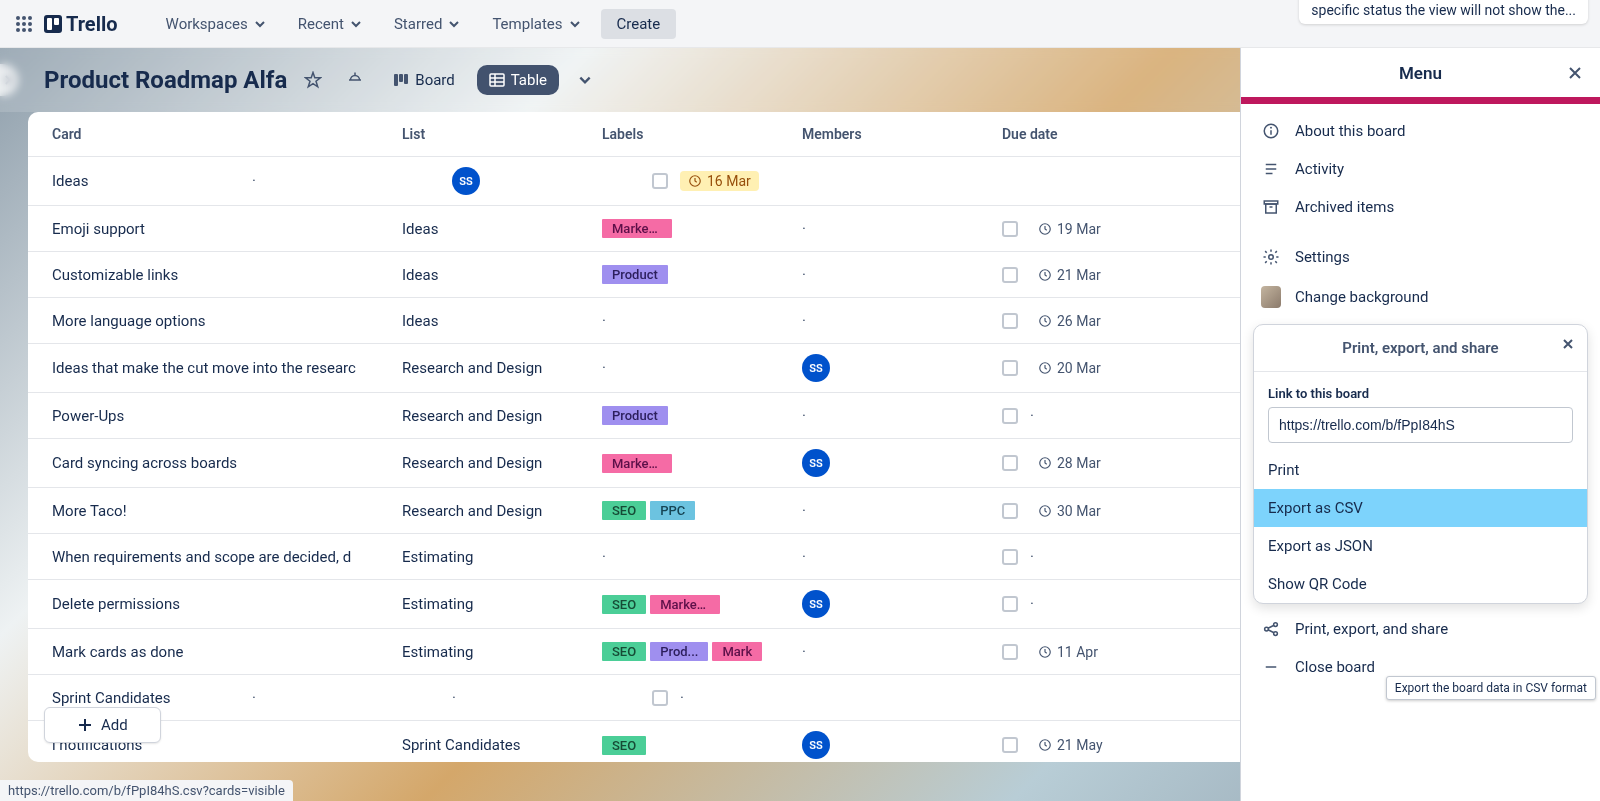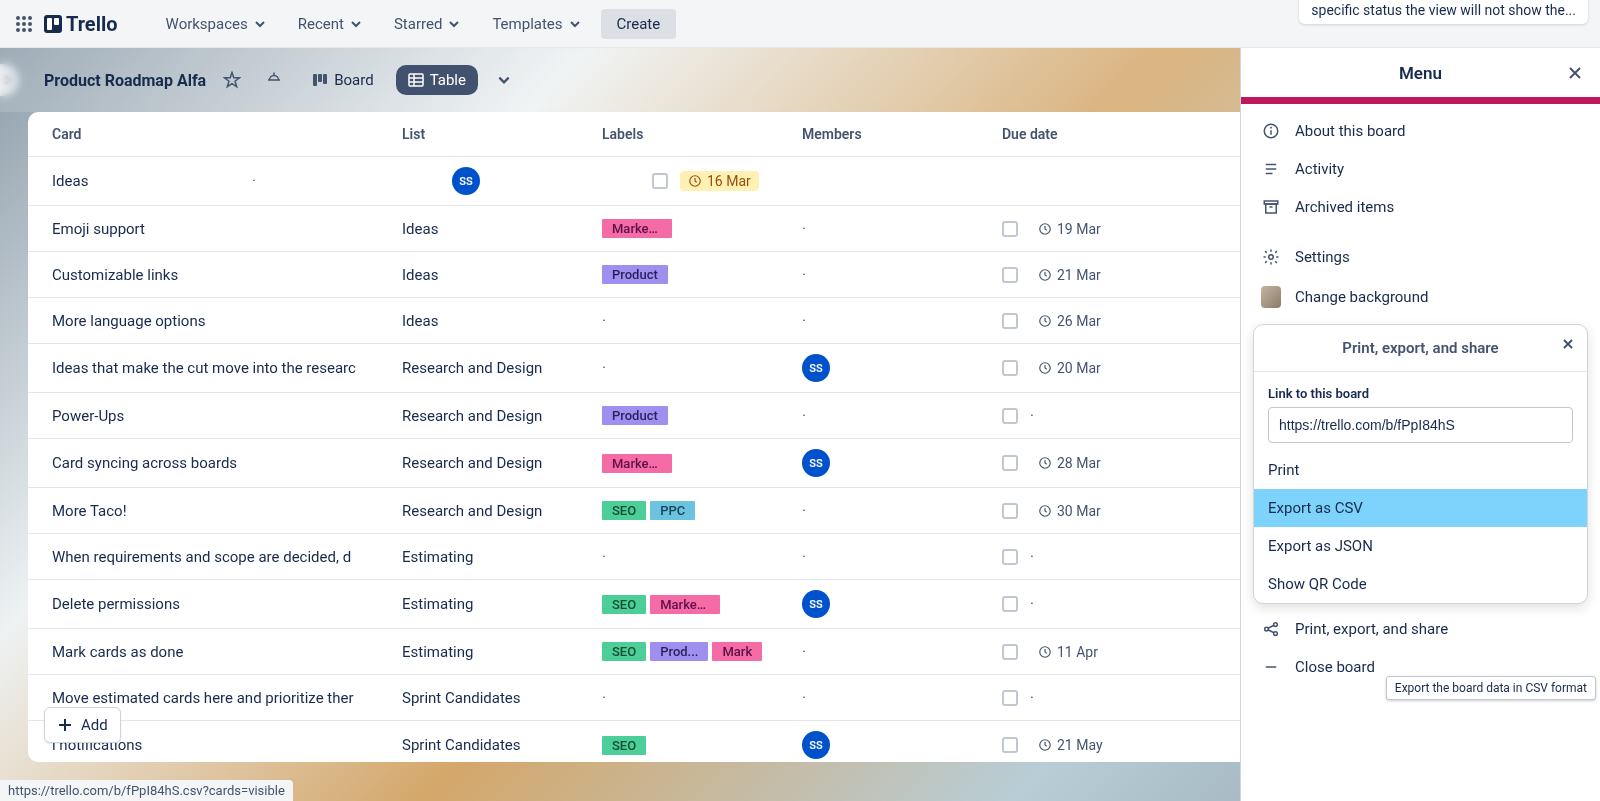--- a/index.html
+++ b/index.html
@@ -14,21 +14,21 @@
 .logo-icon::after { content:""; position:absolute; right:3px; top:3px; width:5px; height:7px; background:#fff; border-radius:1px; }
 .nav-btn { display: flex; align-items: center; gap: 6px; padding: 6px 12px; color: #44546f; font-size: 15px; cursor: pointer; border-radius: 4px; }
 .create-btn { background: #dcdfe4; padding: 6px 16px; border-radius: 4px; font-size: 15px; color: #172b4d; cursor: pointer; }
 .nav-spacer { flex: 1; }
 .banner { position: absolute; right: 12px; top: -4px; font-size: 14px; color: #172b4d; max-width: 340px; white-space: nowrap; overflow: hidden; text-overflow: ellipsis; padding: 6px 12px; background: #fff; border-radius: 0 0 6px 6px; box-shadow: 0 1px 3px rgba(0,0,0,0.15); }
 
 
 .board-area { position: relative; height: 753px; background: linear-gradient(135deg, #8e9eab 0%, #eef2f3 25%, #d4a76a 50%, #b8cdd6 75%, #8e9eab 100%); }
 .board-header { height: 64px; display: flex; align-items: center; padding: 0 16px; gap: 10px; backdrop-filter: blur(4px); background: rgba(255,255,255,0.15); }
 .expand-btn { position: absolute; left: -2px; top: 16px; width: 20px; height: 32px; background: rgba(255,255,255,0.8); border-radius: 0 16px 16px 0; display:flex; align-items:center; justify-content:center; cursor:pointer; }
-.board-title { font-size: 16px; font-weight: 700; color: #172b4d; margin-left: 28px; }
+.board-title { font-size: 24px; font-weight: 700; color: #172b4d; margin-left: 28px; }
 .icon-btn { width: 32px; height: 32px; display: flex; align-items: center; justify-content: center; cursor: pointer; border-radius: 4px; color: #44546f; }
 .view-btn { display: flex; align-items: center; gap: 6px; padding: 6px 12px; font-size: 15px; color: #172b4d; cursor: pointer; border-radius: 4px; }
 .view-btn.active { background: #42526e; color: #fff; border-radius: 10px; }
 .header-spacer { flex: 1; }
 .filters-btn { display: flex; align-items: center; gap: 6px; padding: 6px 12px; font-size: 15px; color: #172b4d; cursor: pointer; }
 .avatar-ss { width: 32px; height: 32px; border-radius: 50%; background: #0052cc; color: #fff; font-size: 12px; font-weight: 600; display:flex; align-items:center; justify-content:center; border: 2px solid #fff; }
 .share-btn { background: #42526e; color: #fff; padding: 6px 14px; border-radius: 4px; display:flex; align-items:center; gap:6px; font-size: 15px; cursor:pointer; }
 
 
 .table-wrap { margin: 0 28px; background: #fff; border-radius: 10px; height: 650px; overflow: hidden; display: flex; flex-direction: column; }
@@ -48,21 +48,21 @@
 .due-check { width: 16px; height: 16px; border: 2px solid #c1c7d0; border-radius: 3px; }
 .label-pill { padding: 2px 10px; border-radius: 1px; font-size: 13px; font-weight: 500; white-space: nowrap; max-width: 70px; overflow:hidden; text-overflow: ellipsis; }
 .lbl-marketing { background: #f56ba5; color: #5d1049; }
 .lbl-product { background: #9f8fef; color: #2c1e5c; }
 .lbl-seo { background: #4bce97; color: #164b35; }
 .lbl-ppc { background: #6cc3e0; color: #164555; }
 .due-badge { display: inline-flex; align-items: center; gap: 5px; padding: 2px 8px; border-radius: 4px; font-size: 14px; }
 .due-warn { background: #fff0b3; color: #974f0c; }
 .ss-small { width: 28px; height: 28px; border-radius: 50%; background: #0052cc; color:#fff; font-size:11px; font-weight:600; display:flex; align-items:center; justify-content:center; }
 .dot::before { content: "·"; color: #44546f; }
-.add-btn { position: absolute; left: 44px; bottom: 58px; background: #fff; border: 1px solid #d0d4dc; border-radius: 6px; padding: 8px 12px; display:flex; align-items:center; gap:8px; font-size: 15px; color:#172b4d; cursor:pointer; box-shadow: 0 1px 2px rgba(0,0,0,0.1); }
+.add-btn { position: absolute; left: 44px; bottom: 58px; background: #fff; border: 1px solid #d0d4dc; border-radius: 6px; padding: 8px 32px; display:flex; align-items:center; gap:8px; font-size: 15px; color:#172b4d; cursor:pointer; box-shadow: 0 1px 2px rgba(0,0,0,0.1); }
 
 
 .menu-panel { position: absolute; right: 0; top: 48px; width: 360px; height: 753px; background: #fff; border-left: 1px solid #d0d4dc; display: flex; flex-direction: column; }
 .menu-header { height: 56px; display: flex; align-items: center; justify-content: center; position: relative; border-bottom: 7px solid #be185d; }
 .menu-header-title { font-size: 17px; font-weight: 600; color: #172b4d; }
 .menu-close { position: absolute; right: 16px; cursor: pointer; color: #44546f; }
 .menu-body { padding: 8px 0; overflow-y: auto; }
 .menu-item { display: flex; align-items: center; gap: 14px; padding: 10px 20px; font-size: 15px; color: #172b4d; cursor: pointer; }
 .menu-icon { width: 20px; display:flex; justify-content:center; color: #44546f; }
 .bg-thumb { width: 22px; height: 22px; border-radius: 4px; background: linear-gradient(135deg,#c4b5a0,#8b7a6b); }
@@ -418,21 +418,20 @@
             <span class="due-badge" style="color: rgb(68, 84, 111);">
               <svg width="14" height="14" viewBox="0 0 24 24">
                 <circle cx="12" cy="12" r="9" stroke="currentColor" stroke-width="2" fill="none"></circle>
                 <path d="M12 7v5l3 2" stroke="currentColor" stroke-width="2" fill="none"></path>
               </svg>
               <span>11 Apr</span>
             </span>
           </div>
         </div>
         <div class="row">
-          <div class="cell-card">Move estimated cards here and prioritize ther</div>
           <div class="cell-list">Sprint Candidates</div>
           <div class="cell-labels">
             <span class="dot"></span>
           </div>
           <div class="cell-members">
             <span class="dot"></span>
           </div>
           <div class="cell-due">
             <div class="due-check"></div>
             <span class="dot"></span>

